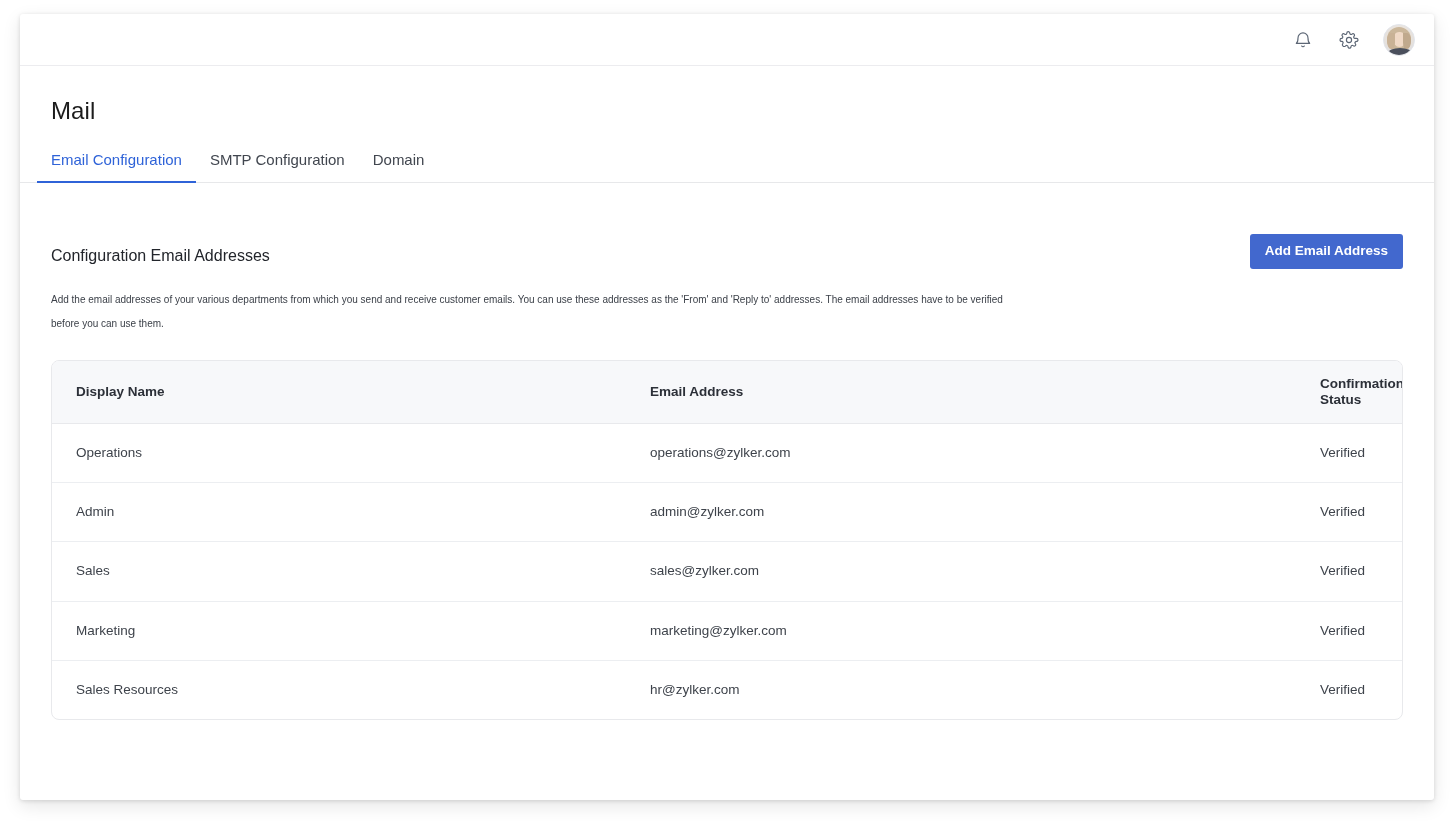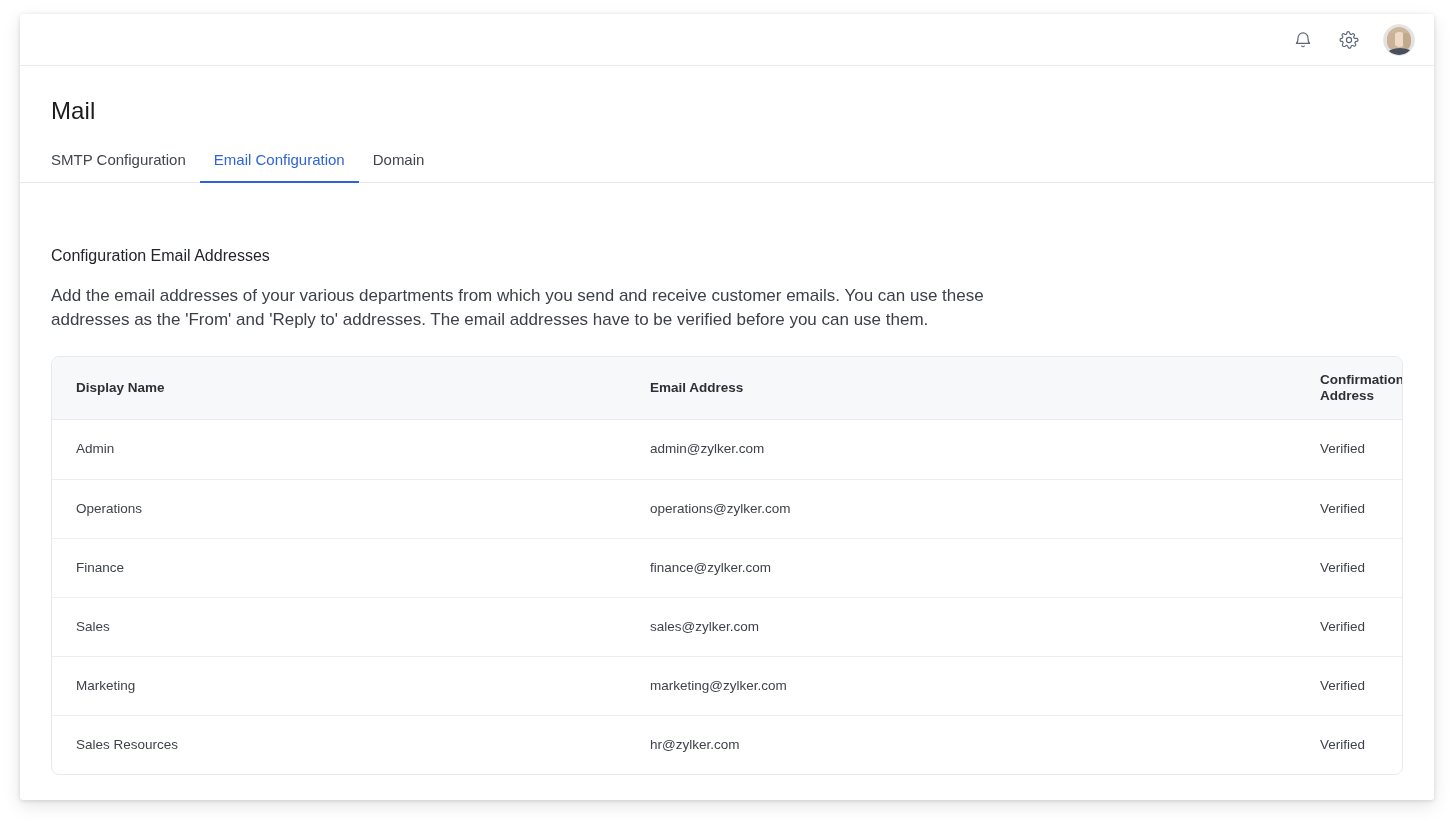--- a/index.html
+++ b/index.html
@@ -175,21 +175,21 @@
     font-size: 13.5px;
     font-weight: 700;
     padding: 10px 15px;
     cursor: pointer;
     line-height: 1.1;
     margin-top: -12px;
     white-space: nowrap;
   }
   .section-desc {
     margin: 19px 0 0 0;
-    font-size: 17px;
+    font-size: 10px;
     color: #3c4149;
     line-height: 24px;
     max-width: 980px;
   }
 
   
   .table-wrap {
     margin-top: 24px;
     border: 1px solid #e8e9ec;
     border-radius: 8px;
@@ -257,65 +257,61 @@
         <span class="hair-right"></span>
         <span class="shoulders"></span>
       </div>
 
     </div>
   </div>
 
   <h1 class="page-title">Mail</h1>
 
   <div class="tabs">
+    <div class="tab active">
+      <span>Email Configuration</span>
+    </div>
     <div class="tab">
       <span>SMTP Configuration</span>
     </div>
-    <div class="tab active">
-      <span>Email Configuration</span>
-    </div>
     <div class="tab">
       <span>Domain</span>
     </div>
   </div>
 
   <div class="section">
 
     <div class="section-head">
       <h2 class="section-title">Configuration Email Addresses</h2>
+      <button class="btn-primary">Add Email Address</button>
     </div>
 
     <p class="section-desc">Add the email addresses of your various departments from which you send and receive customer emails. You can use these addresses as the 'From' and 'Reply to' addresses. The email addresses have to be verified before you can use them.</p>
 
     <div class="table-wrap">
       <table class="data-table">
         <thead>
           <tr>
             <th class="col-name">Display Name</th>
             <th class="col-email">Email Address</th>
-            <th class="col-status">Confirmation Address</th>
+            <th class="col-status">Confirmation Status</th>
           </tr>
         </thead>
         <tbody>
           <tr>
+            <td>Operations</td>
+            <td>operations@zylker.com</td>
+            <td class="status-verified">Verified</td>
+          </tr>
+          <tr>
             <td>Admin</td>
             <td>admin@zylker.com</td>
             <td class="status-verified">Verified</td>
           </tr>
           <tr>
-            <td>Operations</td>
-            <td>operations@zylker.com</td>
-            <td class="status-verified">Verified</td>
-          </tr>
-          <tr>
-            <td>Finance</td>
-            <td>finance@zylker.com</td>
-            <td class="status-verified">Verified</td>
-          </tr>
-          <tr>
             <td>Sales</td>
             <td>sales@zylker.com</td>
             <td class="status-verified">Verified</td>
           </tr>
           <tr>
             <td>Marketing</td>
             <td>marketing@zylker.com</td>
             <td class="status-verified">Verified</td>
           </tr>
           <tr>

